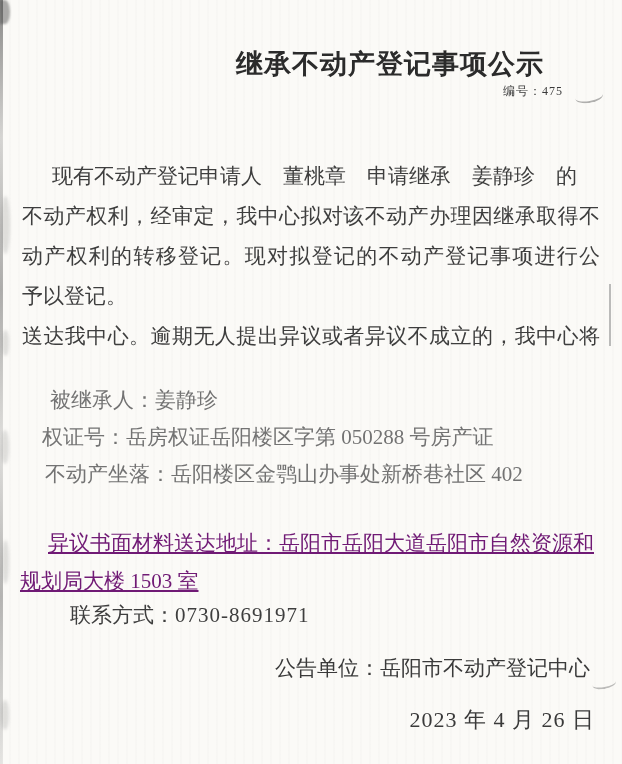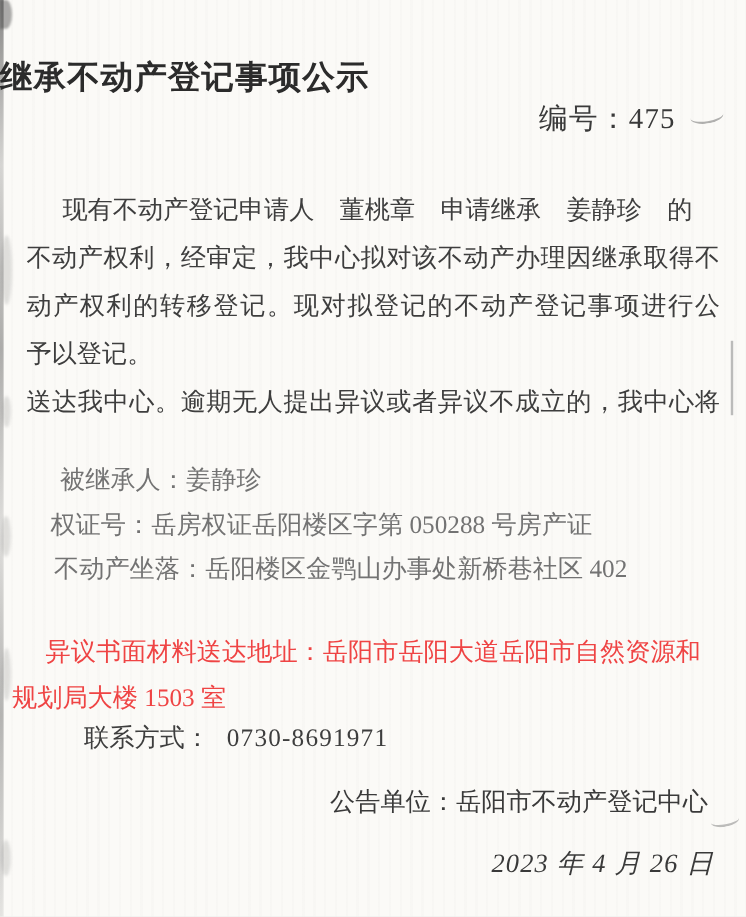--- a/index.html
+++ b/index.html
@@ -14,60 +14,60 @@
   }
   
   .page::before{
     content:"";position:absolute;inset:0;pointer-events:none;
     background:repeating-linear-gradient(90deg,
       rgba(90,90,90,0.018) 0 2px, transparent 2px 9px);
   }
   .title{
     position:absolute;top:46px;left:0;width:584px;
     box-sizing:border-box;padding-right:40px;
-    margin:0;text-align:left;
+    margin:0;text-align:right;
     font-size:27px;font-weight:700;letter-spacing:1px;color:#2b2b2b;
   }
   .serial{
     position:absolute;top:83px;right:59px;
-    font-size:24px;color:#3a3a3a;letter-spacing:1px;
+    font-size:12px;color:#3a3a3a;letter-spacing:1px;
   }
   .para{
     position:absolute;top:158px;left:22px;width:578px;
     font-size:21px;line-height:40px;color:#3e3e3e;font-family:Liberation Mono, monospace;
   }
   .pline{height:40px;overflow:hidden;}
   .pline.just{text-align:justify;text-align-last:justify;}
   .pline.ind{padding-left:30px;box-sizing:border-box;text-align-last:auto;}
   .fields{
     position:absolute;top:382px;left:22px;width:578px;
     font-size:21px;line-height:37px;color:#737373;
   }
   .field{height:37px;overflow:hidden;}
   .field.f1{padding-left:28px;}
   .field.f2{padding-left:20px;}
   .field.f3{padding-left:23px;}
   .addr{
-    position:absolute;top:524px;left:10px;width:578px;
-    font-size:21px;line-height:38px;color:#ef4444;
+    position:absolute;top:524px;left:20px;width:578px;
+    font-size:21px;line-height:38px;color:#701a75;text-decoration:underline;
   }
   .aline{height:38px;overflow:hidden;}
   .aline.a1{padding-left:28px;}
   .contact{
     position:absolute;top:601px;left:70px;
     font-size:21px;color:#3e3e3e;
   }
-  .contact .cv{margin-left:14px;letter-spacing:1px;text-align:center;}
+  .contact .cv{margin-left:0;letter-spacing:1px;text-align:center;}
   .issuer{
     position:absolute;top:654px;right:32px;
     font-size:21px;color:#3a3a3a;
   }
   .date{
     position:absolute;top:705px;right:27px;
-    font-size:22px;color:#3a3a3a;letter-spacing:1px;font-style:italic;
+    font-size:22px;color:#3a3a3a;letter-spacing:1px;
   }
   
   .art{position:absolute;pointer-events:none;}
   .edge-shadow{
     left:0;top:0;width:3px;height:764px;
     background:linear-gradient(180deg,
       rgba(45,45,45,.55) 0%, rgba(90,90,90,.22) 18%,
       rgba(60,60,60,.40) 38%, rgba(110,110,110,.18) 58%,
       rgba(70,70,70,.38) 78%, rgba(120,120,120,.15) 100%);
   }

